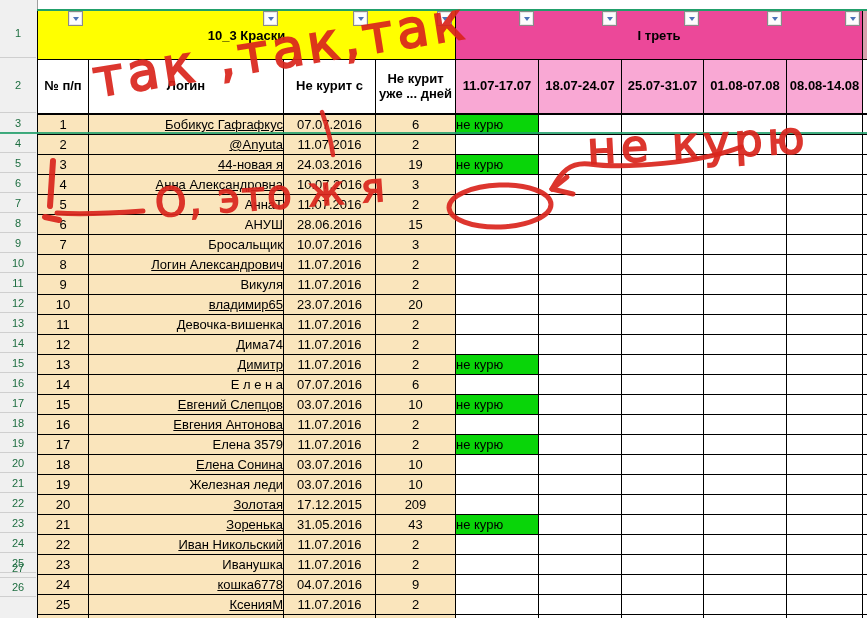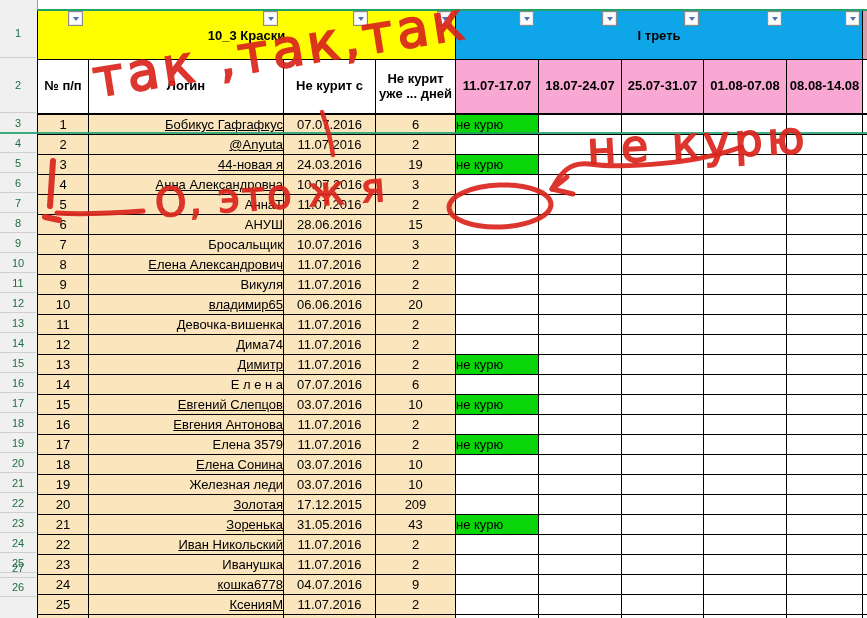--- a/index.html
+++ b/index.html
@@ -11,21 +11,21 @@
   
   .gutter{position:absolute;left:0;top:0;width:37px;height:618px;background:#f0f0f0;
     border-right:1px solid #9e9e9e;z-index:2;}
   .gutter-cell{position:absolute;left:0;width:36px;display:flex;align-items:center;justify-content:center;
     border-bottom:1px solid #cfcfcf;color:#1e6e41;font-size:11px;}
   
   table.grid{border-collapse:collapse;table-layout:fixed;position:absolute;left:37px;top:9px;width:831px;z-index:3;}
   table.grid td{border:1px solid #000;padding:0;overflow:hidden;white-space:nowrap;font-size:13px;color:#000;vertical-align:middle;}
   tr.r1 td{border-top:2px solid #21a06b;height:48px;margin-top:24px;}
   td.cell-yellow{background:#ffff00;text-align:center;font-weight:bold;font-size:21px;color:#2e7d32;}
-  td.cell-blue-merged{background:#0ea5e9;text-align:center;font-weight:bold;font-size:13px;color:#101c33;}
+  td.cell-blue-merged{background:#ec4899;text-align:center;font-weight:bold;font-size:13px;color:#101c33;}
   td.cell-pink{background:#d9a1ae;}
   tr.r2 td{border-bottom:2px solid #000;background:#ffffff;font-weight:bold;text-align:center;
     white-space:normal;line-height:1.15;height:53px;}
   tr.r2 td.week{background:#f9a8d4;}
   tr.body-row td{height:19px;}
   td.c-cream{background:#fae5bc;}
   td.c-num,td.c-date,td.c-days{text-align:center;}
   td.c-login{text-align:right;padding-left:4px;}
   td.c-login.u{text-decoration:underline;}
   td.c-week{background:#ffffff;}
@@ -189,21 +189,21 @@
           <td class="c-cream c-days">3</td>
           <td class="c-week"></td>
           <td class="c-week"></td>
           <td class="c-week"></td>
           <td class="c-week"></td>
           <td class="c-week"></td>
           <td class="c-week"></td>
         </tr>
         <tr class="body-row">
           <td class="c-cream c-num first-col">8</td>
-          <td class="c-cream c-login u">Елена Александрович</td>
+          <td class="c-cream c-login u">Логин Александрович</td>
           <td class="c-cream c-date">11.07.2016</td>
           <td class="c-cream c-days">2</td>
           <td class="c-week"></td>
           <td class="c-week"></td>
           <td class="c-week"></td>
           <td class="c-week"></td>
           <td class="c-week"></td>
           <td class="c-week"></td>
         </tr>
         <tr class="body-row">
@@ -214,21 +214,21 @@
           <td class="c-week"></td>
           <td class="c-week"></td>
           <td class="c-week"></td>
           <td class="c-week"></td>
           <td class="c-week"></td>
           <td class="c-week"></td>
         </tr>
         <tr class="body-row">
           <td class="c-cream c-num first-col">10</td>
           <td class="c-cream c-login u">владимир65</td>
-          <td class="c-cream c-date">06.06.2016</td>
+          <td class="c-cream c-date">23.07.2016</td>
           <td class="c-cream c-days">20</td>
           <td class="c-week"></td>
           <td class="c-week"></td>
           <td class="c-week"></td>
           <td class="c-week"></td>
           <td class="c-week"></td>
           <td class="c-week"></td>
         </tr>
         <tr class="body-row">
           <td class="c-cream c-num first-col">11</td>

